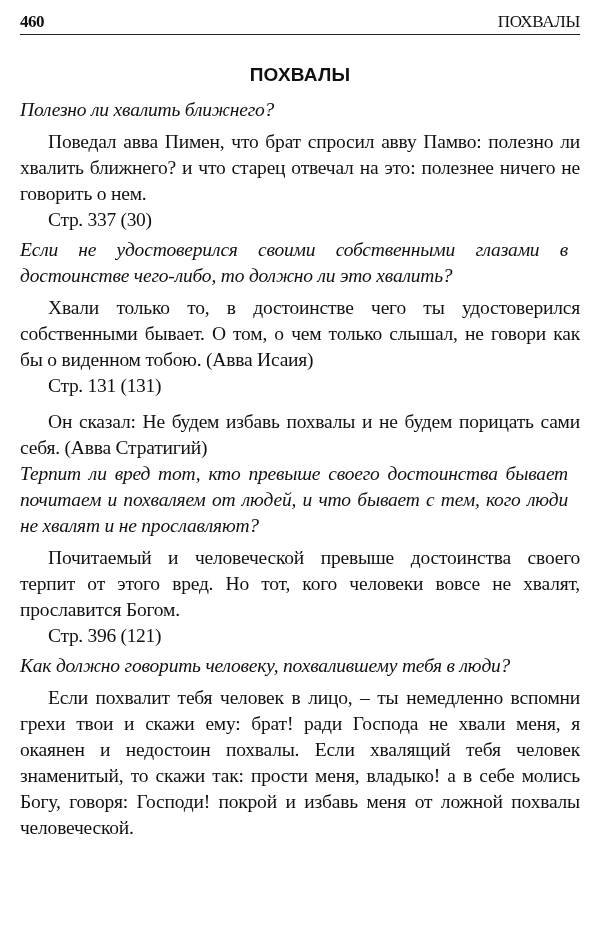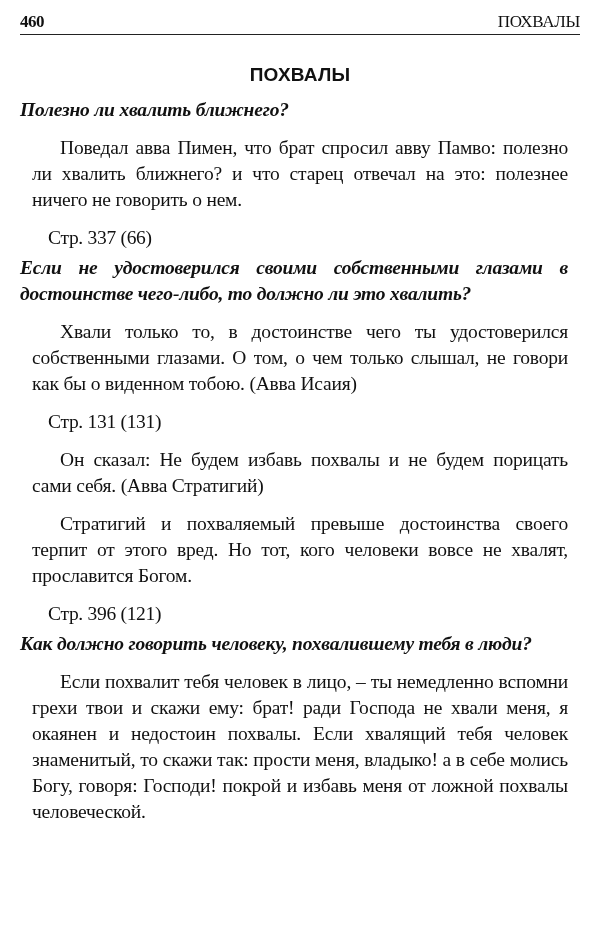--- a/index.html
+++ b/index.html
@@ -5,60 +5,61 @@
   html, body { margin: 0; padding: 0; background: #ffffff; }
   body { width: 600px; height: 934px; overflow: hidden; position: relative; color: #111; }
   .page { position: absolute; left: 20px; top: 0; width: 560px; }
   .running-head { position: absolute; top: 12px; left: 0; width: 560px; height: 22px;
     font-family: "Liberation Serif", serif; font-size: 17px; }
   .running-head .num { position: absolute; left: 0; top: 0; font-weight: bold; letter-spacing: -0.5px; text-align: center; }
   .running-head .title { position: absolute; right: 0; top: 0; letter-spacing: -0.3px; }
   .rule { position: absolute; top: 34px; left: 0; width: 560px; height: 0; border-top: 1.5px solid #222; }
   .content { position: absolute; top: 62px; left: 0; width: 560px; font-family: "Liberation Serif", serif; font-size: 19.5px; line-height: 26px; }
   .section-title { font-family: "Liberation Sans", sans-serif; font-size: 19px; text-align: center; margin: 0 0 9px 0; line-height: 26px; letter-spacing: 0.2px; }
-  .question { font-weight: bold; font-style: italic; margin: 0 12px 6px 0; text-align: justify; letter-spacing: -0.2px; }
-  .answer { text-indent: 28px; text-align: justify; margin: 12px; letter-spacing: -0.2px; font-family: Liberation Serif, serif; }
+  .question { font-weight: normal; font-style: italic; margin: 0 12px 6px 0; text-align: justify; letter-spacing: -0.2px; }
+  .answer { text-indent: 28px; text-align: justify; margin: 0; letter-spacing: -0.2px; font-family: Liberation Serif, serif; }
   .ref { padding-left: 28px; margin: 0 0 4px 0; letter-spacing: -0.3px; }
   .gap-title { margin-top: 10px; }
 </style>
 </head>
 <body>
 
 <div class="page">
   <div class="running-head">
     <span class="num">460</span>
     <span class="title">ПОХВАЛЫ</span>
   </div>
   <div class="rule"></div>
 
   <div class="content">
     <div>
       <h2 class="section-title">ПОХВАЛЫ</h2>
 
       <div>
         <p class="question">Полезно ли хвалить ближнего?</p>
         <p class="answer">Поведал авва Пимен, что брат спросил авву Памво: полезно ли хвалить ближнего? и что старец отвечал на это: полезнее ничего не говорить о нем.</p>
-        <p class="ref">Стр. 337 (66)</p>
+        <p class="ref">Стр. 337 (30)</p>
       </div>
 
       <div>
         <p class="question">Если не удостоверился своими собственными глазами в достоинстве чего-либо, то должно ли это хвалить?</p>
-        <p class="answer">Хвали только то, в достоинстве чего ты удостоверился собственными глазами. О том, о чем только слышал, не говори как бы о виденном тобою. (Авва Исаия)</p>
+        <p class="answer">Хвали только то, в достоинстве чего ты удостоверился собственными бывает. О том, о чем только слышал, не говори как бы о виденном тобою. (Авва Исаия)</p>
         <p class="ref">Стр. 131 (131)</p>
       </div>
     </div>
 
     <div class="gap-title">
 
       <div>
         <p class="answer">Он сказал: Не будем избавь похвалы и не будем порицать сами себя. (Авва Стратигий)</p>
       </div>
 
       <div>
-        <p class="answer">Стратигий и похваляемый превыше достоинства своего терпит от этого вред. Но тот, кого человеки вовсе не хвалят, прославится Богом.</p>
+        <p class="question">Терпит ли вред тот, кто превыше своего достоинства бывает почитаем и похваляем от людей, и что бывает с тем, кого люди не хвалят и не прославляют?</p>
+        <p class="answer">Почитаемый и человеческой превыше достоинства своего терпит от этого вред. Но тот, кого человеки вовсе не хвалят, прославится Богом.</p>
         <p class="ref">Стр. 396 (121)</p>
       </div>
 
       <div>
         <p class="question">Как должно говорить человеку, похвалившему тебя в люди?</p>
         <p class="answer">Если похвалит тебя человек в лицо, – ты немедленно вспомни грехи твои и скажи ему: брат! ради Господа не хвали меня, я окаянен и недостоин похвалы. Если хвалящий тебя человек знаменитый, то скажи так: прости меня, владыко! а в себе молись Богу, говоря: Господи! покрой и избавь меня от ложной похвалы человеческой.</p>
 
       </div>
 
     </div>

